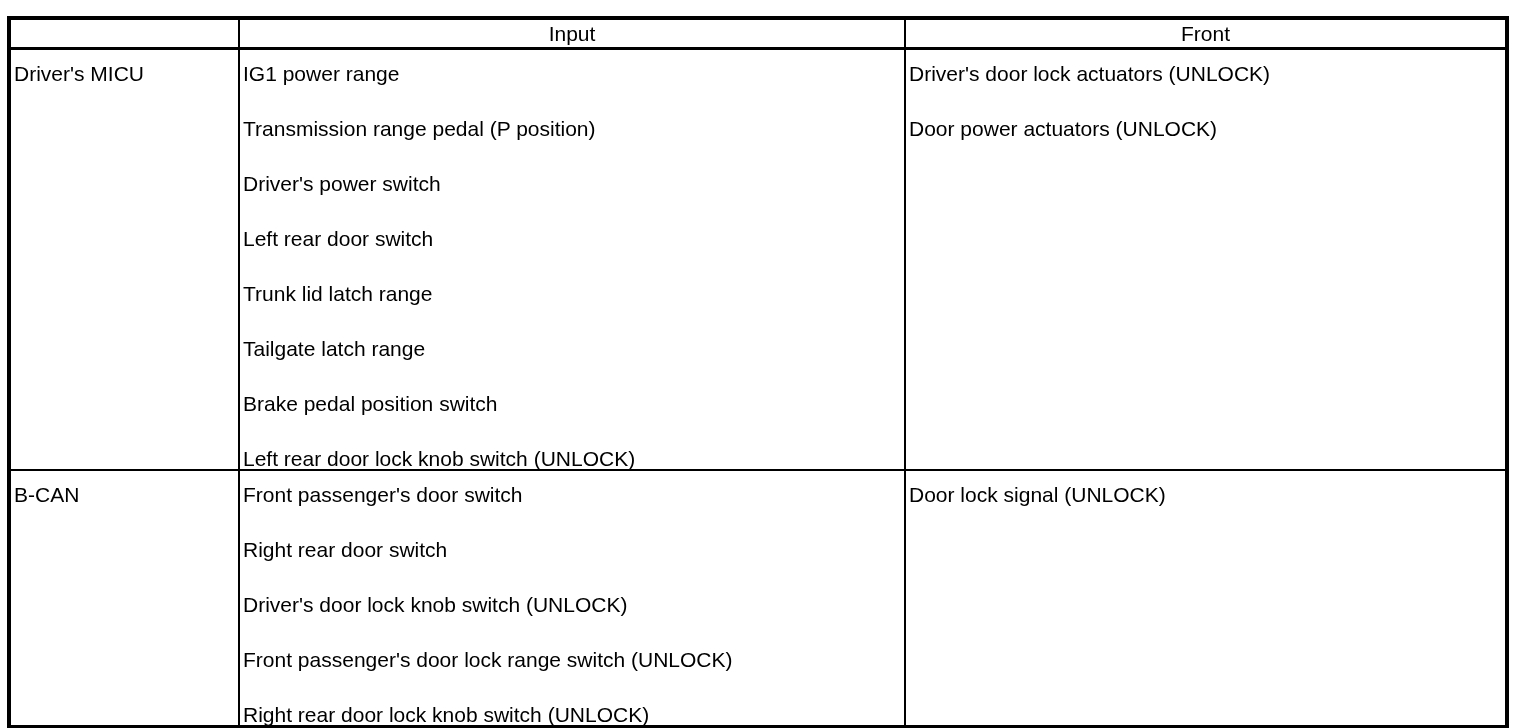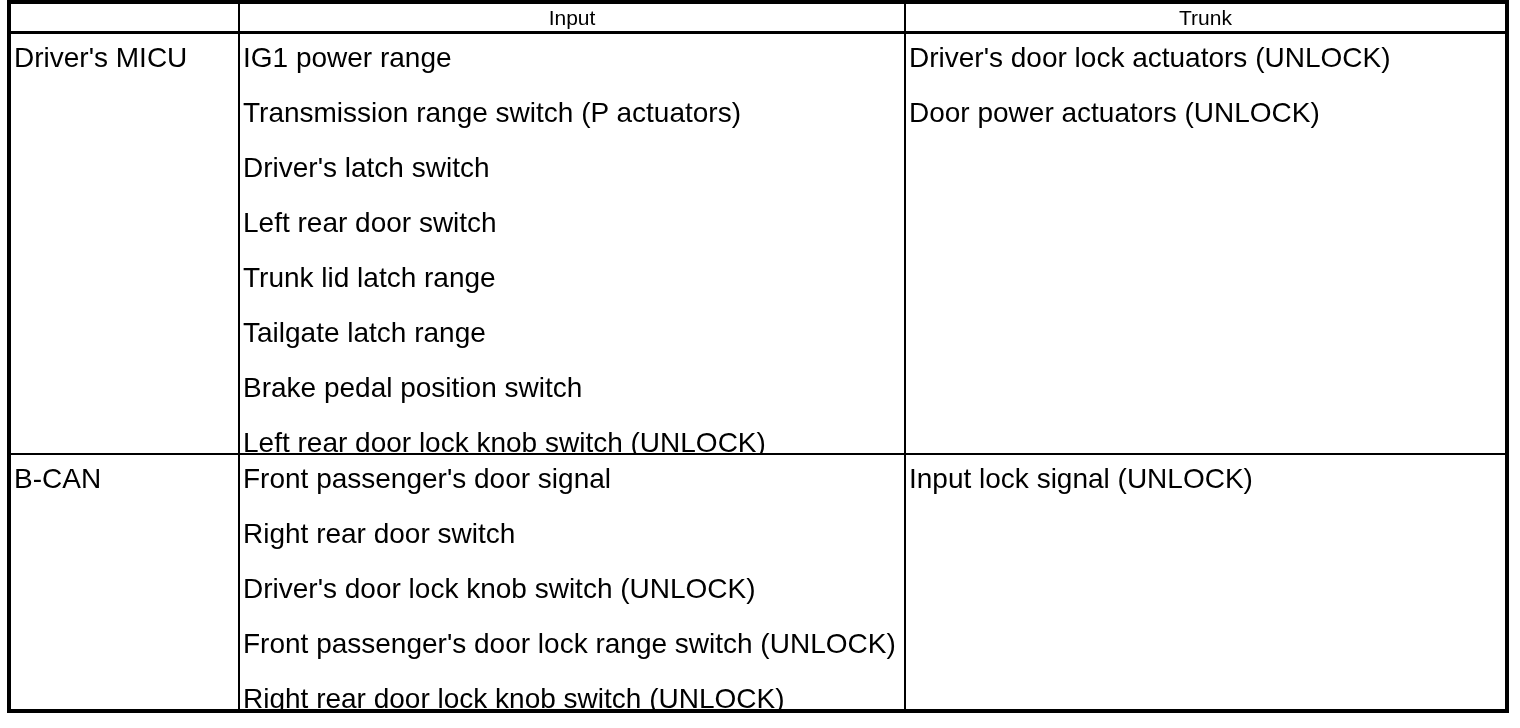--- a/index.html
+++ b/index.html
@@ -11,21 +11,21 @@
     width: 1520px;
     height: 728px;
     position: relative;
     font-family: "Liberation Sans", sans-serif;
     color: #000000;
     overflow: hidden;
   }
   .page {
     position: absolute;
     left: 7px;
-    top: 0;
+    top: 16px;
     width: 1296px;
     height: 713px;
   }
   table.io-table {
     border-collapse: collapse;
     table-layout: fixed;
     width: 1498px;
     border: 4px solid #000000;
   }
   table.io-table th,
@@ -37,21 +37,21 @@
     border-bottom-width: 3px;
     font-weight: normal;
     font-size: 21px;
     text-align: center;
     height: 27px;
     padding: 0;
     vertical-align: middle;
   }
   table.io-table td {
     vertical-align: top;
-    font-size: 28px;
+    font-size: 21px;
     padding: 13px 4px 0 3px;
   }
   tr.row-micu { height: 420px; }
   tr.row-bcan { height: 253px; margin-left: 8px; }
   .cell-line {
     margin: 0 0 34px 0;
     line-height: 21px;
     white-space: nowrap;
   }
   td .cell-line:last-child { margin-bottom: 0; }
@@ -63,53 +63,53 @@
   <table class="io-table">
     <colgroup>
       <col style="width:230px">
       <col style="width:666px">
       <col style="width:602px">
     </colgroup>
     <thead>
       <tr>
         <th></th>
         <th>Input</th>
-        <th>Trunk</th>
+        <th>Front</th>
       </tr>
     </thead>
     <tbody>
       <tr class="row-micu">
         <td>
           <p class="cell-line">Driver's MICU</p>
         </td>
         <td>
           <p class="cell-line">IG1 power range</p>
-          <p class="cell-line">Transmission range switch (P actuators)</p>
-          <p class="cell-line">Driver's latch switch</p>
+          <p class="cell-line">Transmission range pedal (P position)</p>
+          <p class="cell-line">Driver's power switch</p>
           <p class="cell-line">Left rear door switch</p>
           <p class="cell-line">Trunk lid latch range</p>
           <p class="cell-line">Tailgate latch range</p>
           <p class="cell-line">Brake pedal position switch</p>
           <p class="cell-line">Left rear door lock knob switch (UNLOCK)</p>
         </td>
         <td>
           <p class="cell-line">Driver's door lock actuators (UNLOCK)</p>
           <p class="cell-line">Door power actuators (UNLOCK)</p>
         </td>
       </tr>
       <tr class="row-bcan">
         <td>
           <p class="cell-line">B-CAN</p>
         </td>
         <td>
-          <p class="cell-line">Front passenger's door signal</p>
+          <p class="cell-line">Front passenger's door switch</p>
           <p class="cell-line">Right rear door switch</p>
           <p class="cell-line">Driver's door lock knob switch (UNLOCK)</p>
           <p class="cell-line">Front passenger's door lock range switch (UNLOCK)</p>
           <p class="cell-line">Right rear door lock knob switch (UNLOCK)</p>
         </td>
         <td>
-          <p class="cell-line">Input lock signal (UNLOCK)</p>
+          <p class="cell-line">Door lock signal (UNLOCK)</p>
         </td>
       </tr>
     </tbody>
   </table>
 </div>
 
 </body></html>

